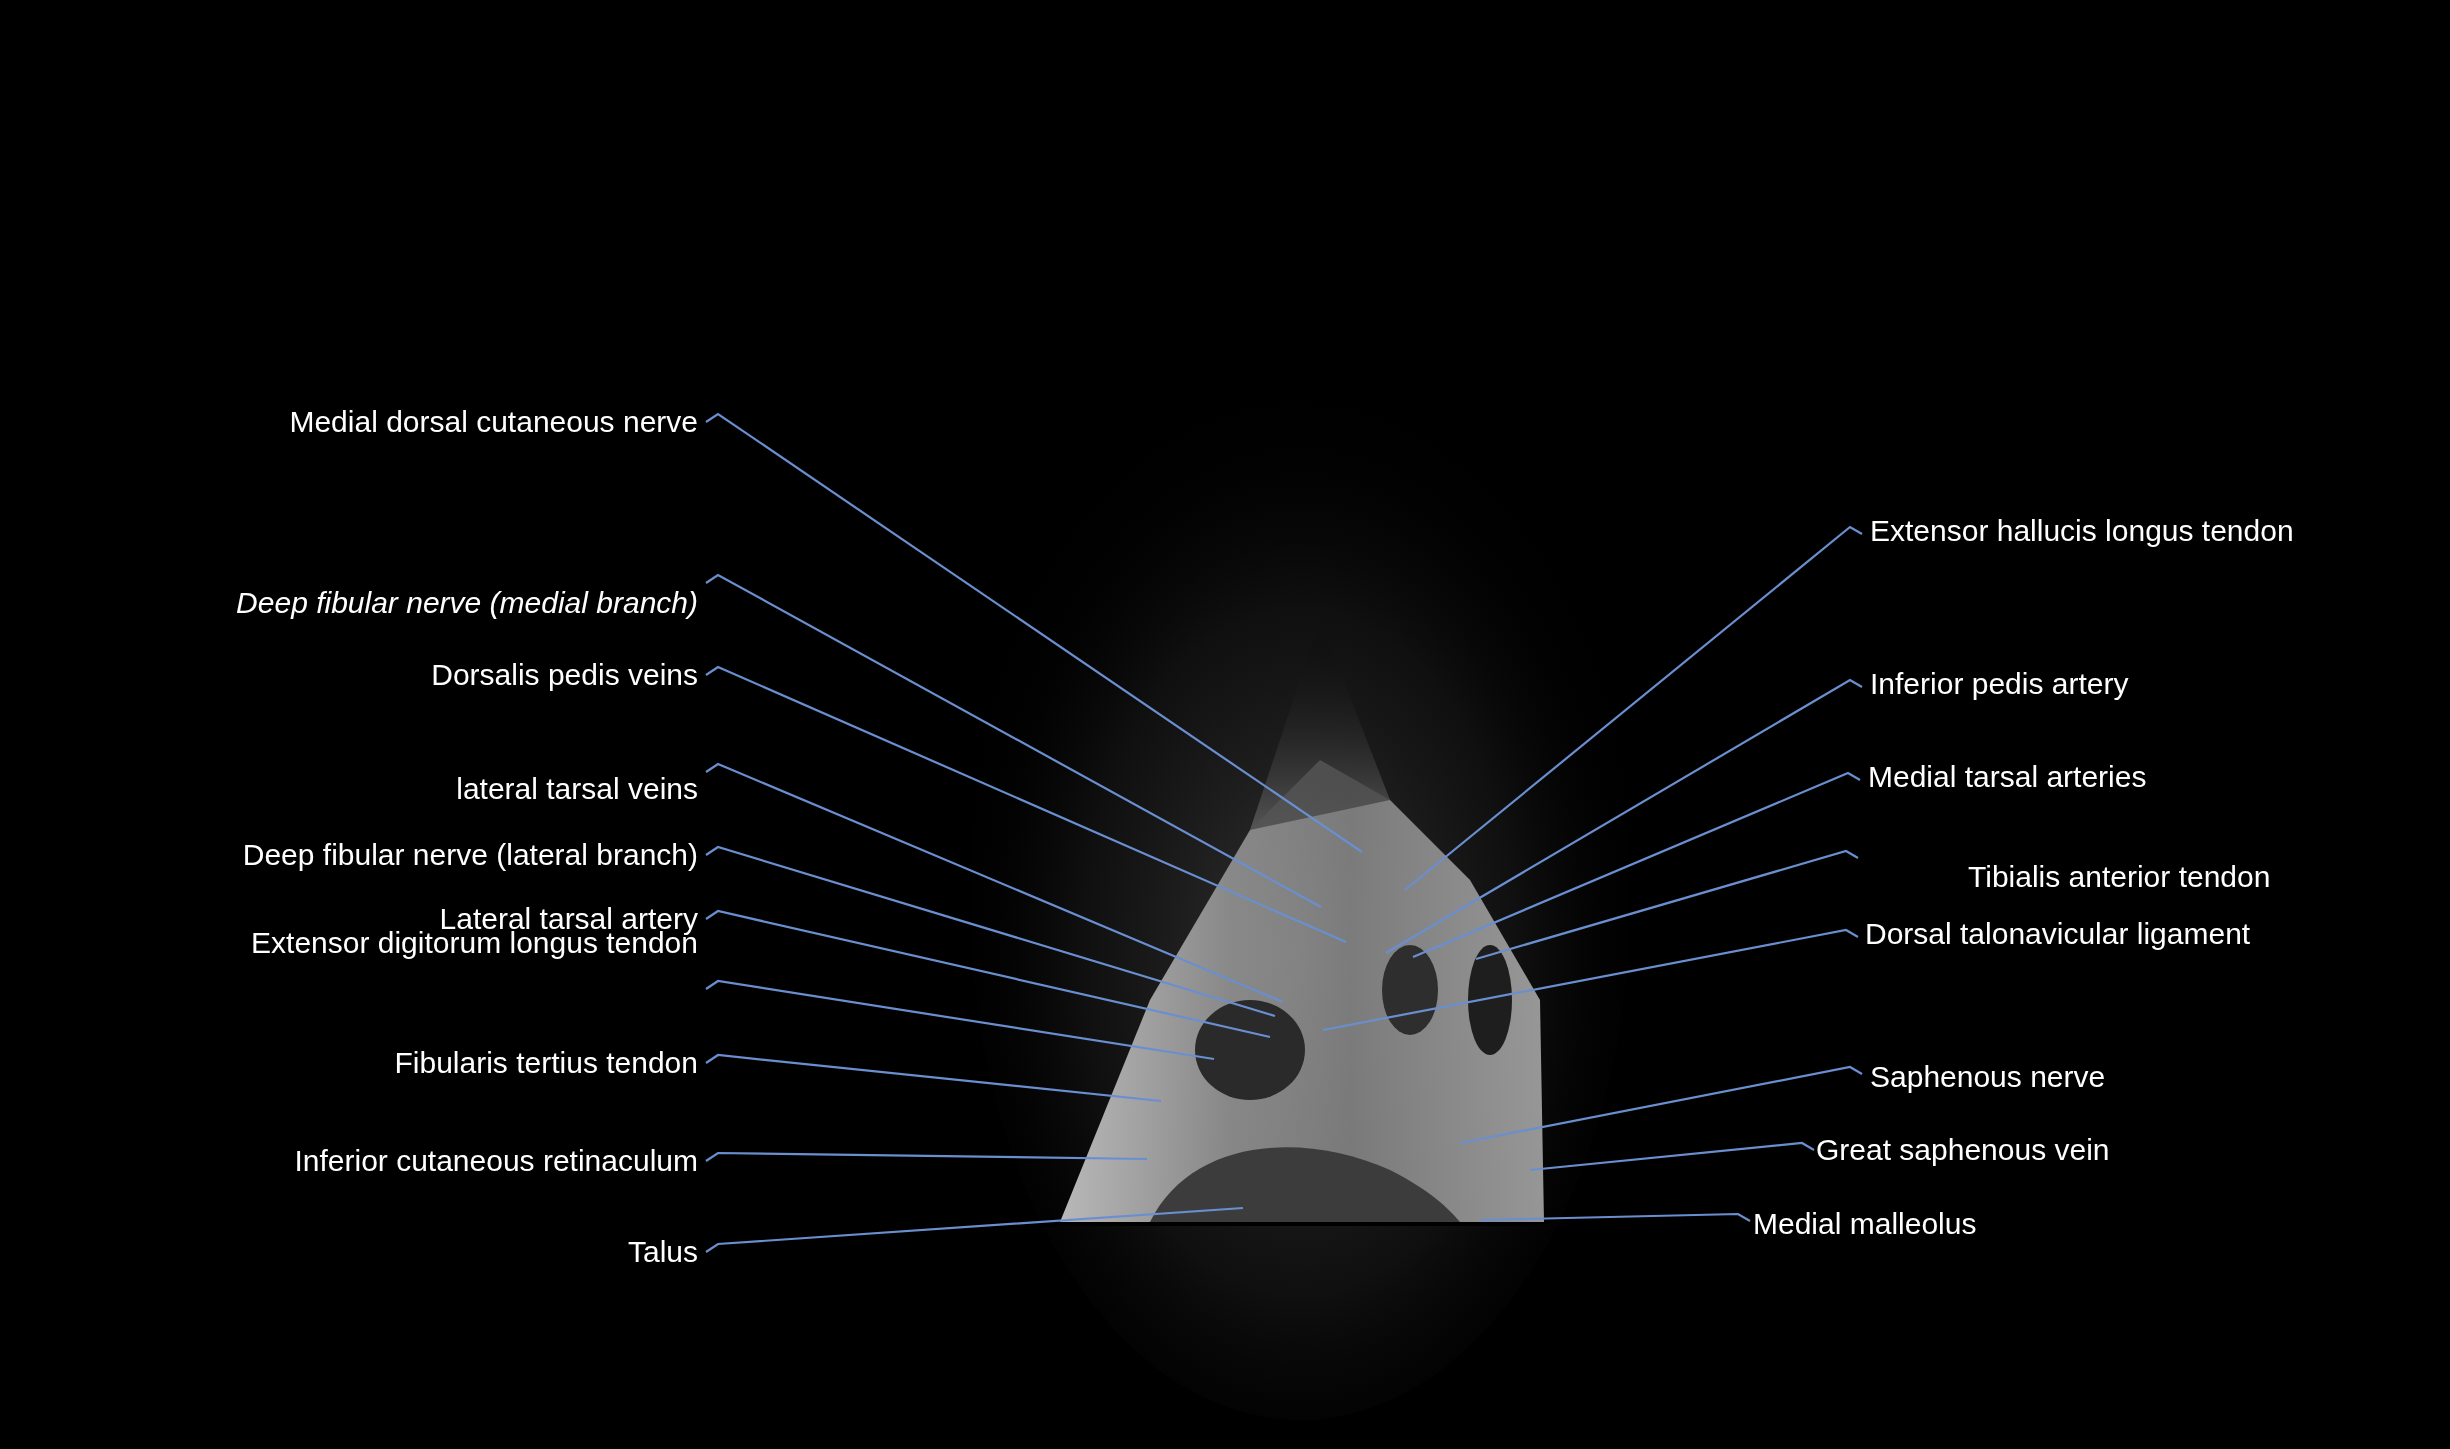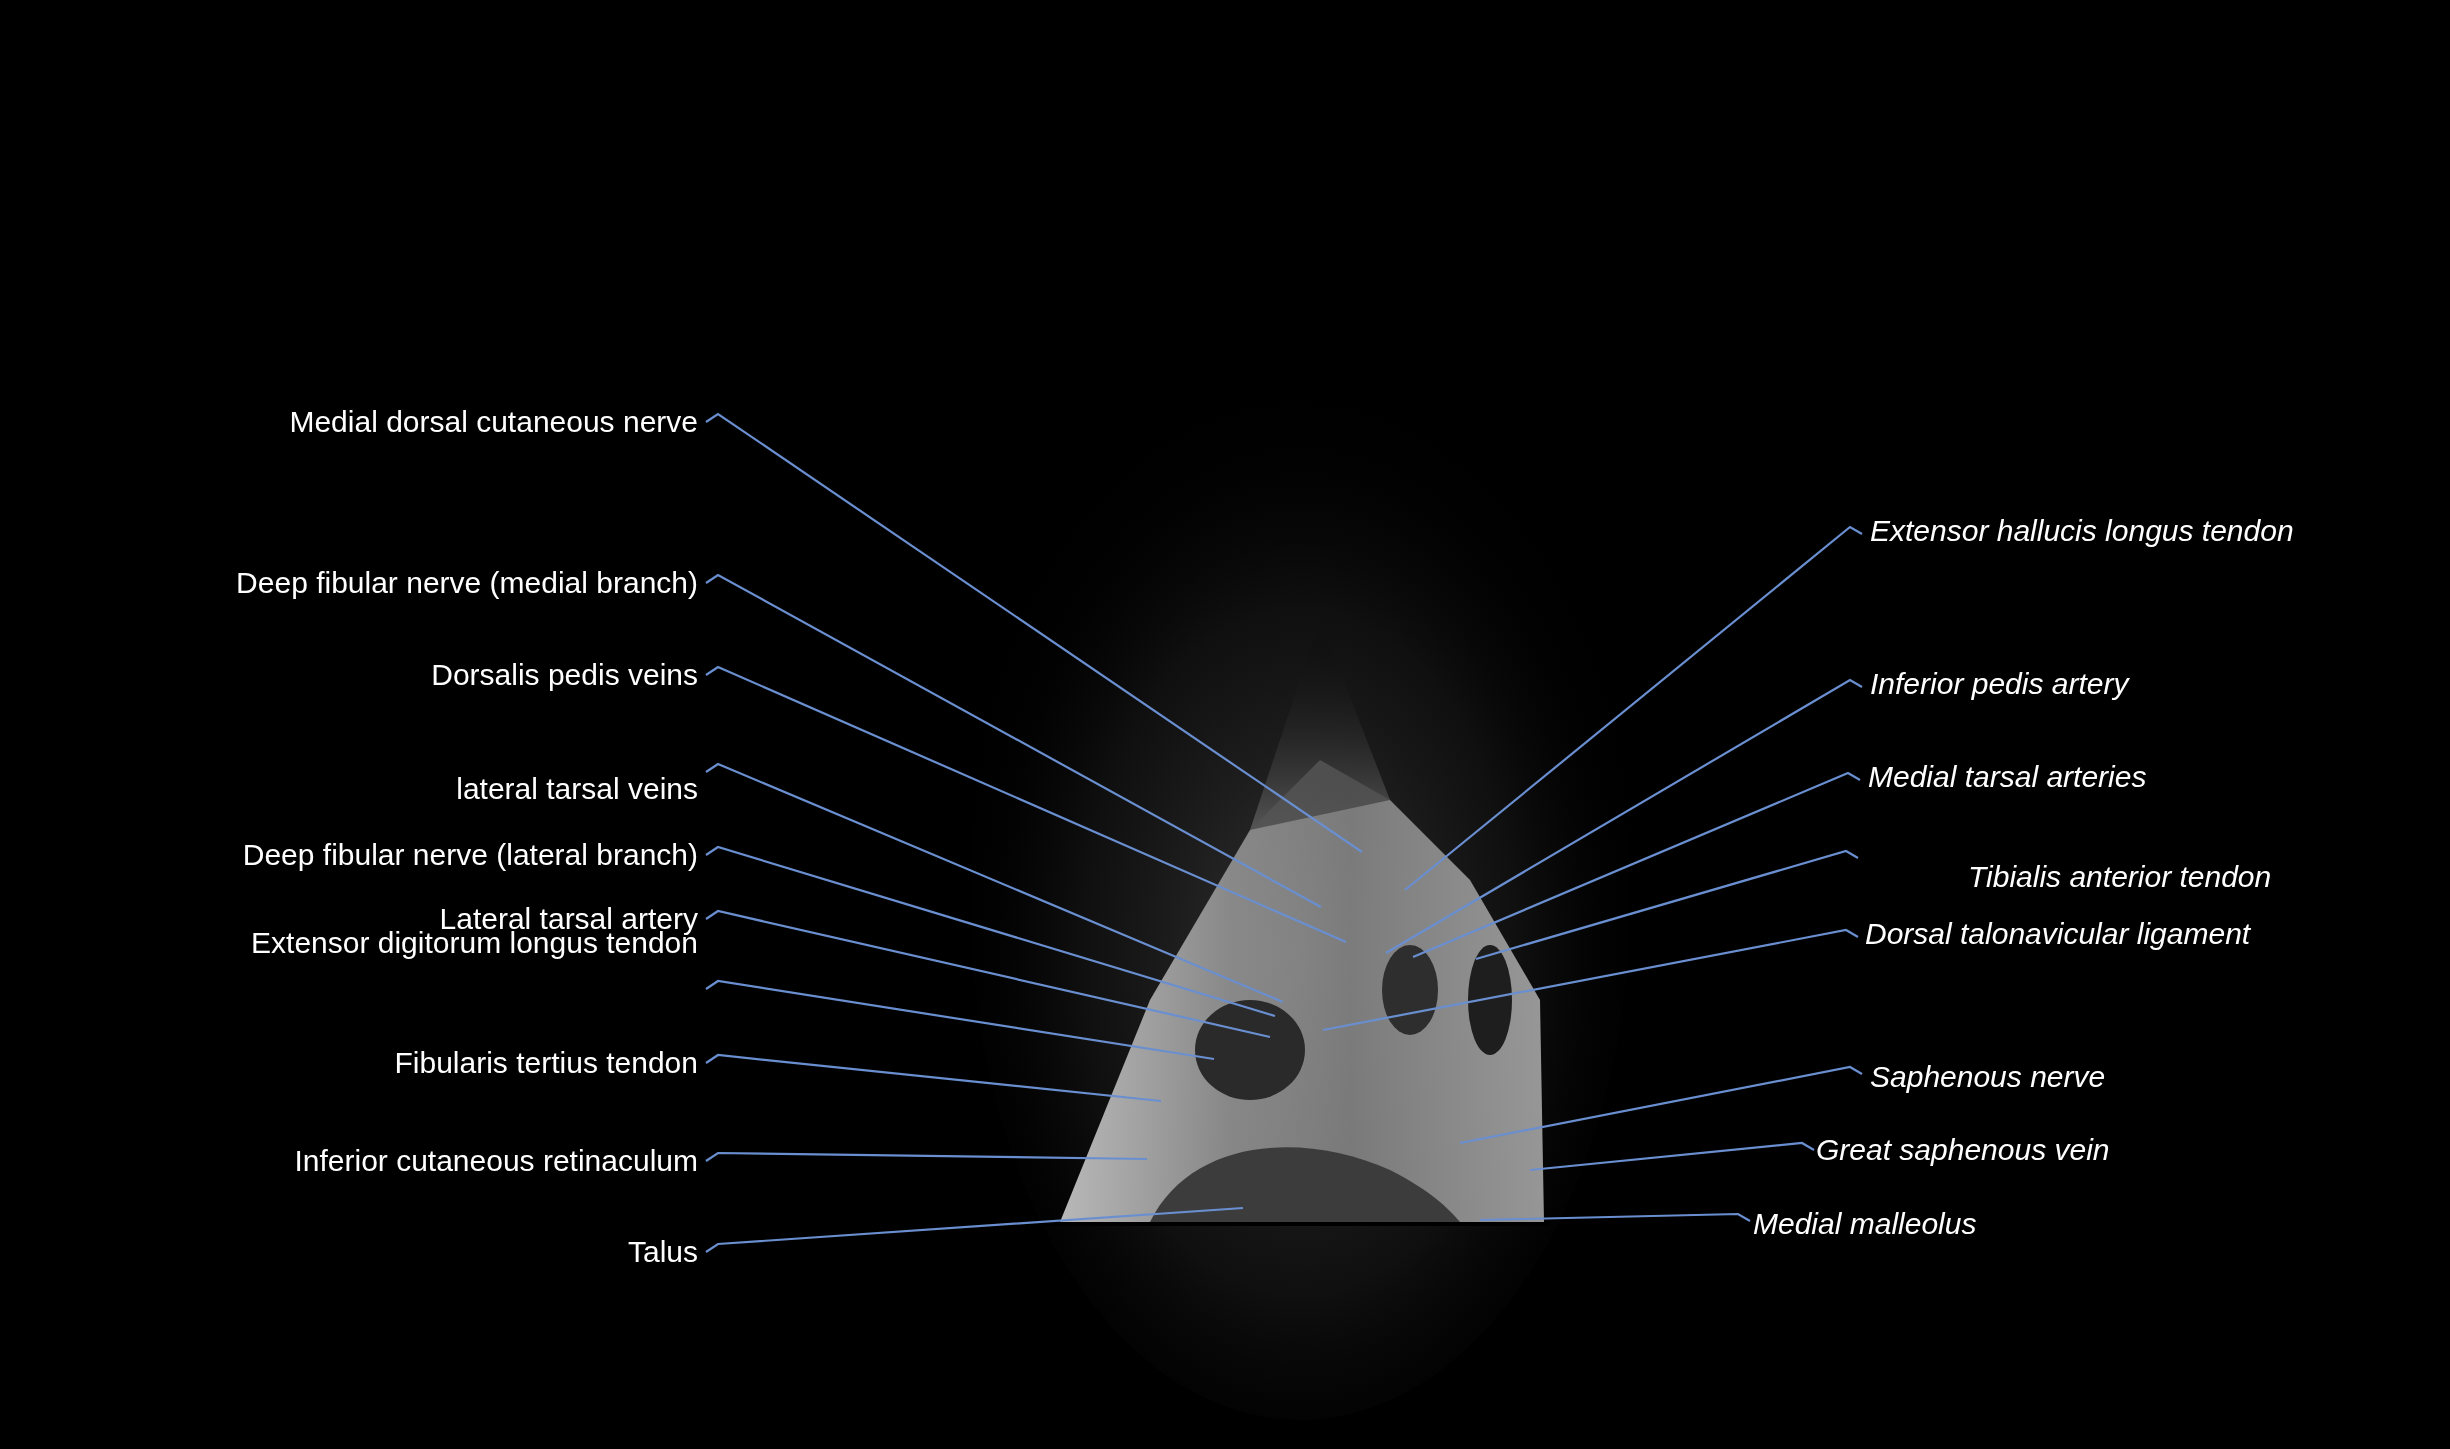--- a/index.html
+++ b/index.html
@@ -1,20 +1,20 @@
 <!DOCTYPE html>
 <html><head>
 <meta charset="utf-8">
 <style>
   html, body { margin:0; padding:0; background:#000; }
   body { width:2450px; height:1449px; position:relative; overflow:hidden; font-family:"Liberation Sans", sans-serif; }
   #stage { position:absolute; left:0; top:0; width:2450px; height:1449px; }
   .label { position:absolute; color:#ffffff; font-size:30px; line-height:36px; white-space:nowrap; }
   .label.left { text-align:right; }
-  .label.right { text-align:center;font-style:italic; }
+  .label.right { text-align:center; }
   svg { position:absolute; left:0; top:0; }
 </style>
 </head>
 <body>
 
 <div id="stage">
   <svg id="mri" width="2450" height="1449">
     <defs>
       <radialGradient id="halo" cx="50%" cy="55%" r="55%">
         <stop offset="0%" stop-color="#3a3a3a" stop-opacity="0.9"></stop>
@@ -56,21 +56,21 @@
         <polyline points="1860,780 1848,773 1413,957"></polyline>
         <polyline points="1858,858 1846,851 1476,959"></polyline>
         <polyline points="1858,937 1846,930 1323,1030"></polyline>
         <polyline points="1862,1074 1850,1067 1460,1143"></polyline>
         <polyline points="1814,1150 1802,1143 1530,1170"></polyline>
         <polyline points="1750,1221 1738,1214 1480,1220"></polyline>
       </g>
   </svg>
   <div id="labels">
       <div class="label left" style="right: 1752px; top: 404px;">Medial dorsal cutaneous nerve</div>
-      <div class="label left" style="right: 1752px; top: 565px;">Deep fibular nerve (medial branch)</div>
+      <div class="label left" style="right: 1752px; top: 585px; font-style: italic;">Deep fibular nerve (medial branch)</div>
       <div class="label left" style="right: 1752px; top: 657px;">Dorsalis pedis veins</div>
       <div class="label left" style="right: 1752px; top: 754px; margin-top: 17px;">lateral tarsal veins</div>
       <div class="label left" style="right: 1752px; top: 837px;">Deep fibular nerve (lateral branch)</div>
       <div class="label left" style="right: 1752px; top: 901px;">Lateral tarsal artery</div>
       <div class="label left" style="right: 1752px; top: 925px;">Extensor digitorum longus tendon</div>
       <div class="label left" style="right: 1752px; top: 1045px;">Fibularis tertius tendon</div>
       <div class="label left" style="right: 1752px; top: 1143px;">Inferior cutaneous retinaculum</div>
       <div class="label left" style="right: 1752px; top: 1234px;">Talus</div>
       <div class="label right" style="left: 1870px; top: 513px;">Extensor hallucis longus tendon</div>
       <div class="label right" style="left: 1870px; top: 666px;">Inferior pedis artery</div>

